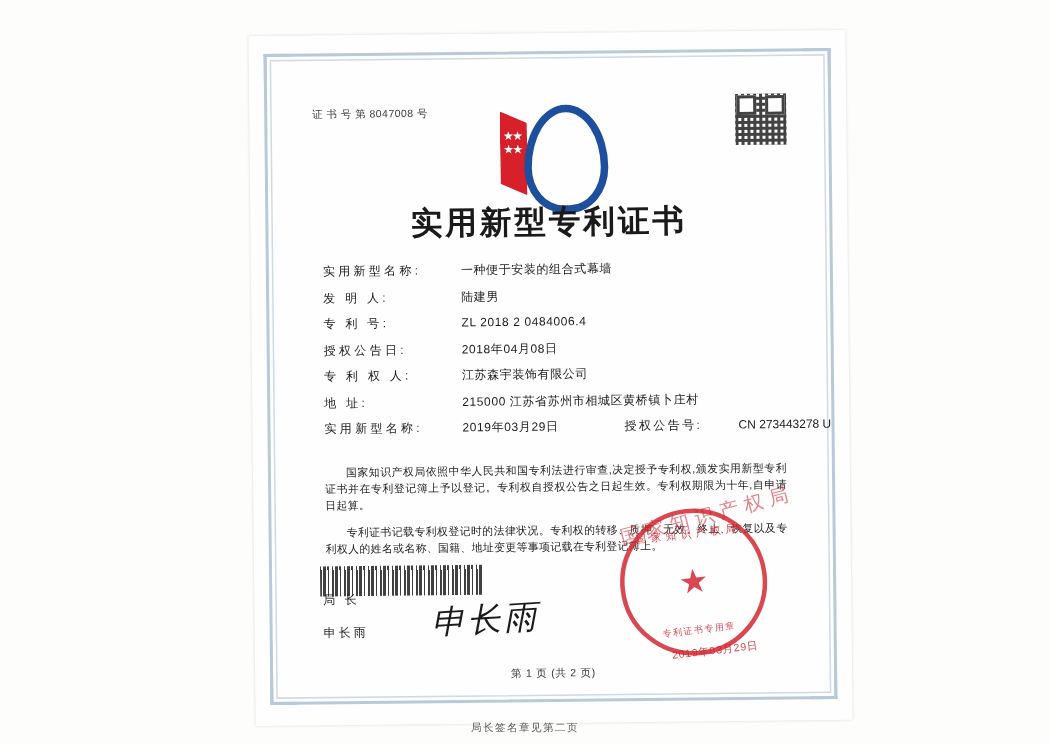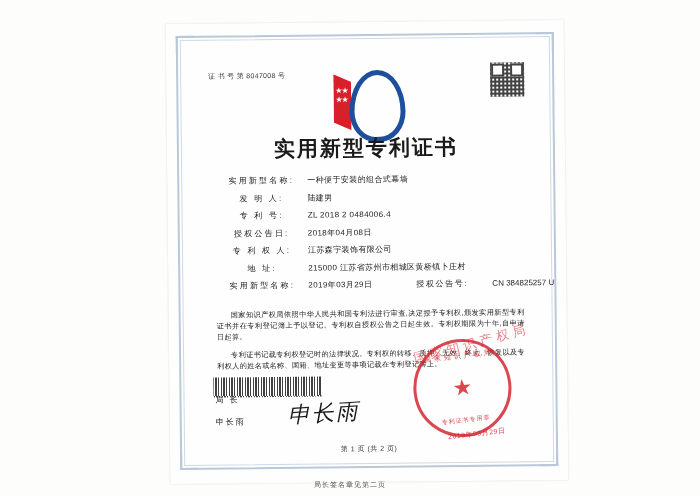--- a/index.html
+++ b/index.html
@@ -152,21 +152,20 @@
     align-items: baseline;
     margin-bottom: 6.5px;
     font-size: 8px;
     color: #1c1c1c;
   }
   .flabel {
     width: 92px;
     flex: 0 0 92px;
     letter-spacing: 2.2px;
     white-space: nowrap;
-    text-align: center;
   }
   .fvalue {
     flex: 1 1 auto;
     letter-spacing: 0.4px;
     white-space: nowrap;
     overflow: hidden;
   }
   .frow.dual .fvalue { flex: 0 0 auto; width: 108px; }
   .frow.dual .flabel2 {
     width: 76px;
@@ -375,21 +374,21 @@
 
       <div class="frow">
         <span class="flabel">地 址:</span>
         <span class="fvalue">215000 江苏省苏州市相城区黄桥镇卜庄村</span>
       </div>
 
       <div class="frow dual">
         <span class="flabel">实用新型名称:</span>
         <span class="fvalue">2019年03月29日</span>
         <span class="flabel2">授权公告号:</span>
-        <span class="fvalue2">CN 384825257 U</span>
+        <span class="fvalue2">CN 273443278 U</span>
       </div>
 
     </div>
 
     <div id="body">
       <p>国家知识产权局依照中华人民共和国专利法进行审查,决定授予专利权,颁发实用新型专利证书并在专利登记簿上予以登记。专利权自授权公告之日起生效。专利权期限为十年,自申请日起算。</p>
       <p>专利证书记载专利权登记时的法律状况。专利权的转移、质押、无效、终止、恢复以及专利权人的姓名或名称、国籍、地址变更等事项记载在专利登记簿上。</p>
     </div>
 
     <div id="barcode"></div>

